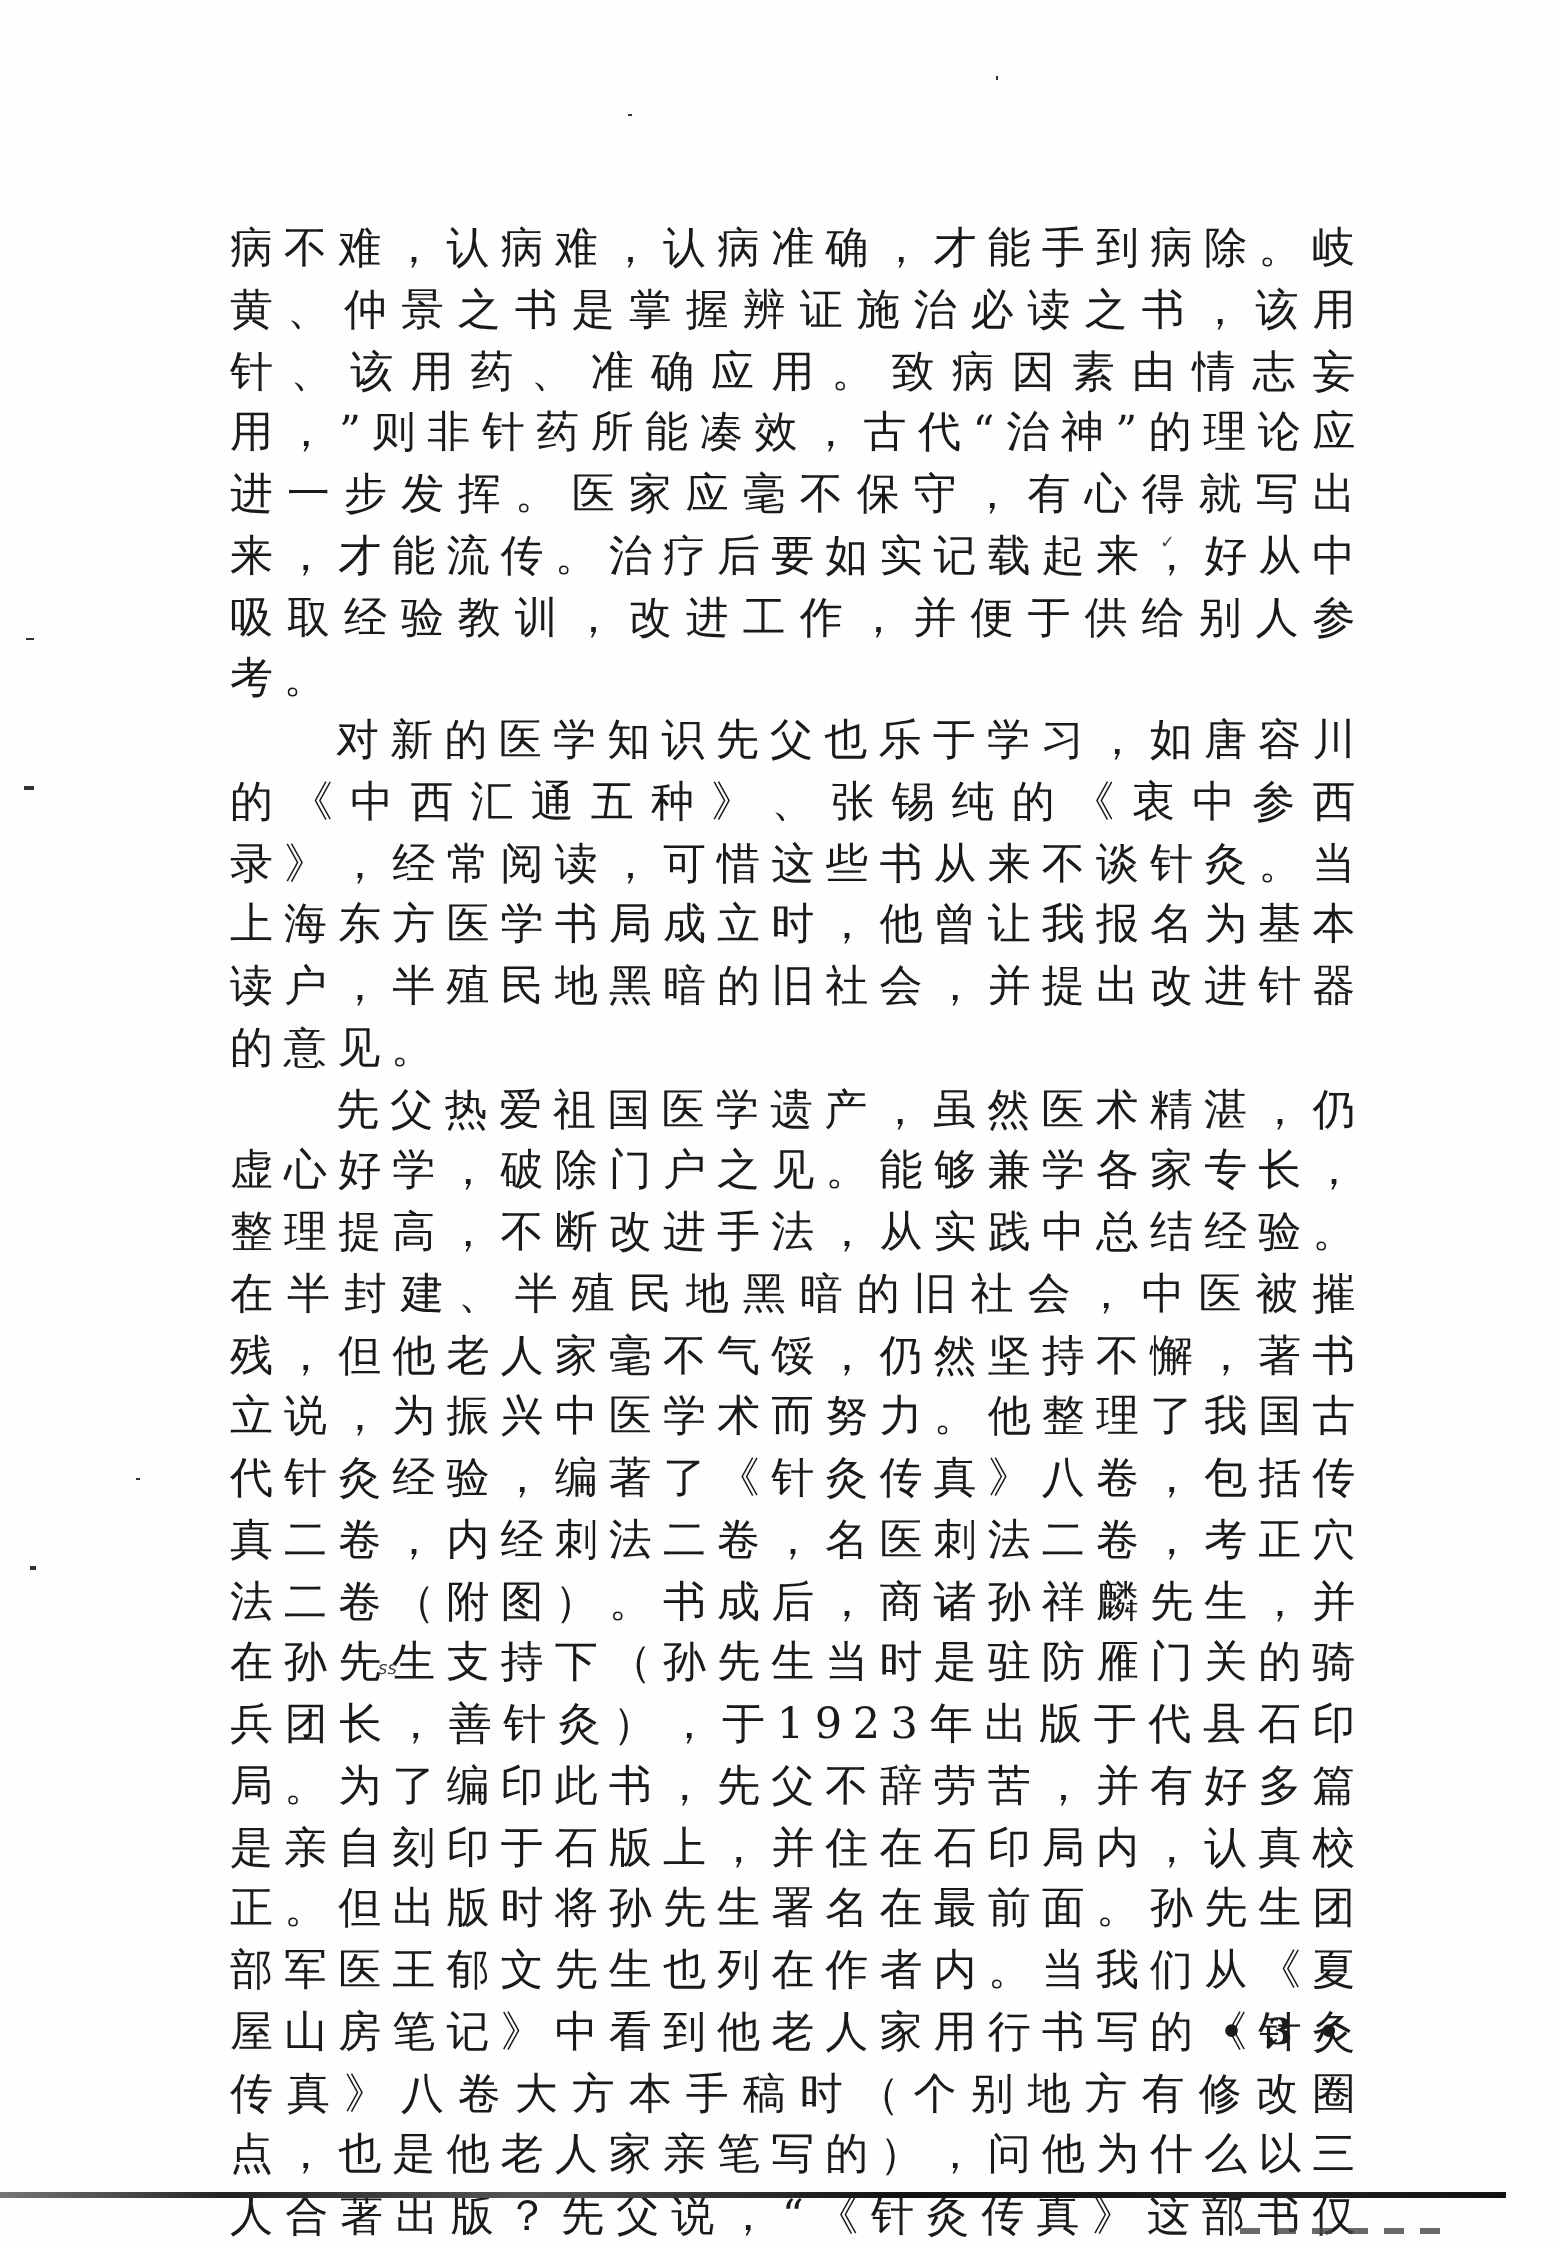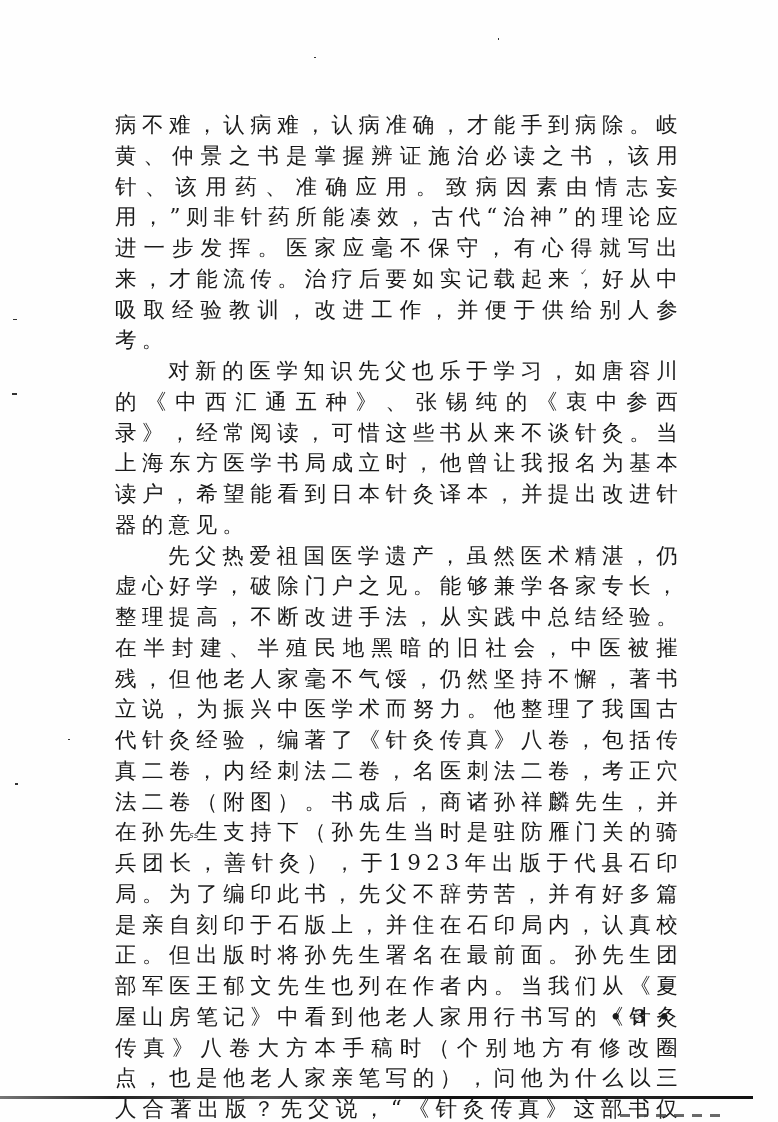--- a/index.html
+++ b/index.html
@@ -76,21 +76,21 @@
       color: #444;
     }
   </style>
 </head>
 <body>
 
 <div class="page">
 
   <div class="body-text">
     <p class="para">病不难，认病难，认病准确，才能手到病除。岐黄、仲景之书是掌握辨证施治必读之书，该用针、该用药、准确应用。致病因素由情志妄用，”则非针药所能凑效，古代“治神”的理论应进一步发挥。医家应毫不保守，有心得就写出来，才能流传。治疗后要如实记载起来，好从中吸取经验教训，改进工作，并便于供给别人参考。</p>
-    <p class="para indent">对新的医学知识先父也乐于学习，如唐容川的《中西汇通五种》、张锡纯的《衷中参西录》，经常阅读，可惜这些书从来不谈针灸。当上海东方医学书局成立时，他曾让我报名为基本读户，希望能看到日本针灸译本，并提出改进针器的意见。</p>
+    <p class="para indent">对新的医学知识先父也乐于学习，如唐容川的《中西汇通五种》、张锡纯的《衷中参西录》，经常阅读，可惜这些书从来不谈针灸。当上海东方医学书局成立时，他曾让我报名为基本读户，半殖民地黑暗的旧社会，并提出改进针器的意见。</p>
     <p class="para indent">先父热爱祖国医学遗产，虽然医术精湛，仍虚心好学，破除门户之见。能够兼学各家专长，整理提高，不断改进手法，从实践中总结经验。在半封建、半殖民地黑暗的旧社会，中医被摧残，但他老人家毫不气馁，仍然坚持不懈，著书立说，为振兴中医学术而努力。他整理了我国古代针灸经验，编著了《针灸传真》八卷，包括传真二卷，内经刺法二卷，名医刺法二卷，考正穴法二卷（附图）。书成后，商诸孙祥麟先生，并在孙先生支持下（孙先生当时是驻防雁门关的骑兵团长，善针灸），于1923年出版于代县石印局。为了编印此书，先父不辞劳苦，并有好多篇是亲自刻印于石版上，并住在石印局内，认真校正。但出版时将孙先生署名在最前面。孙先生团部军医王郁文先生也列在作者内。当我们从《夏屋山房笔记》中看到他老人家用行书写的《针灸传真》八卷大方本手稿时（个别地方有修改圈点，也是他老人家亲笔写的），问他为什么以三人合著出版？先父说，“《针灸传真》这部书仅是我著作中的一部分，只要能把书印出去，可望针灸学术在一蹶不振的时代得到宣传。能为广大人民解除疾苦，是我最大的愉快！古代医家写出巨著，不著撰人者很多，只要写书的动机和目的明确，登斯民于寿域，功在后世，个人名利何足计较。张仲景悲天悯人写出《伤寒论》，李时珍历尽艰苦写出《本草纲目》，贡</p>
   </div>
 
   <span class="annot" style="left:189px; top:830px; font-size:9px; font-style:italic;">ss</span>
 
   <span class="speck" style="left:314px; top:57px; width:2px; height:1px;"></span>
   <span class="speck" style="left:498px; top:38px; width:1px; height:2px;"></span>
   <span class="speck" style="left:13px; top:319px; width:4px; height:1px;"></span>
   <span class="speck" style="left:12px; top:393px; width:5px; height:2px;"></span>
   <span class="speck" style="left:68px; top:739px; width:2px; height:1px;"></span>

